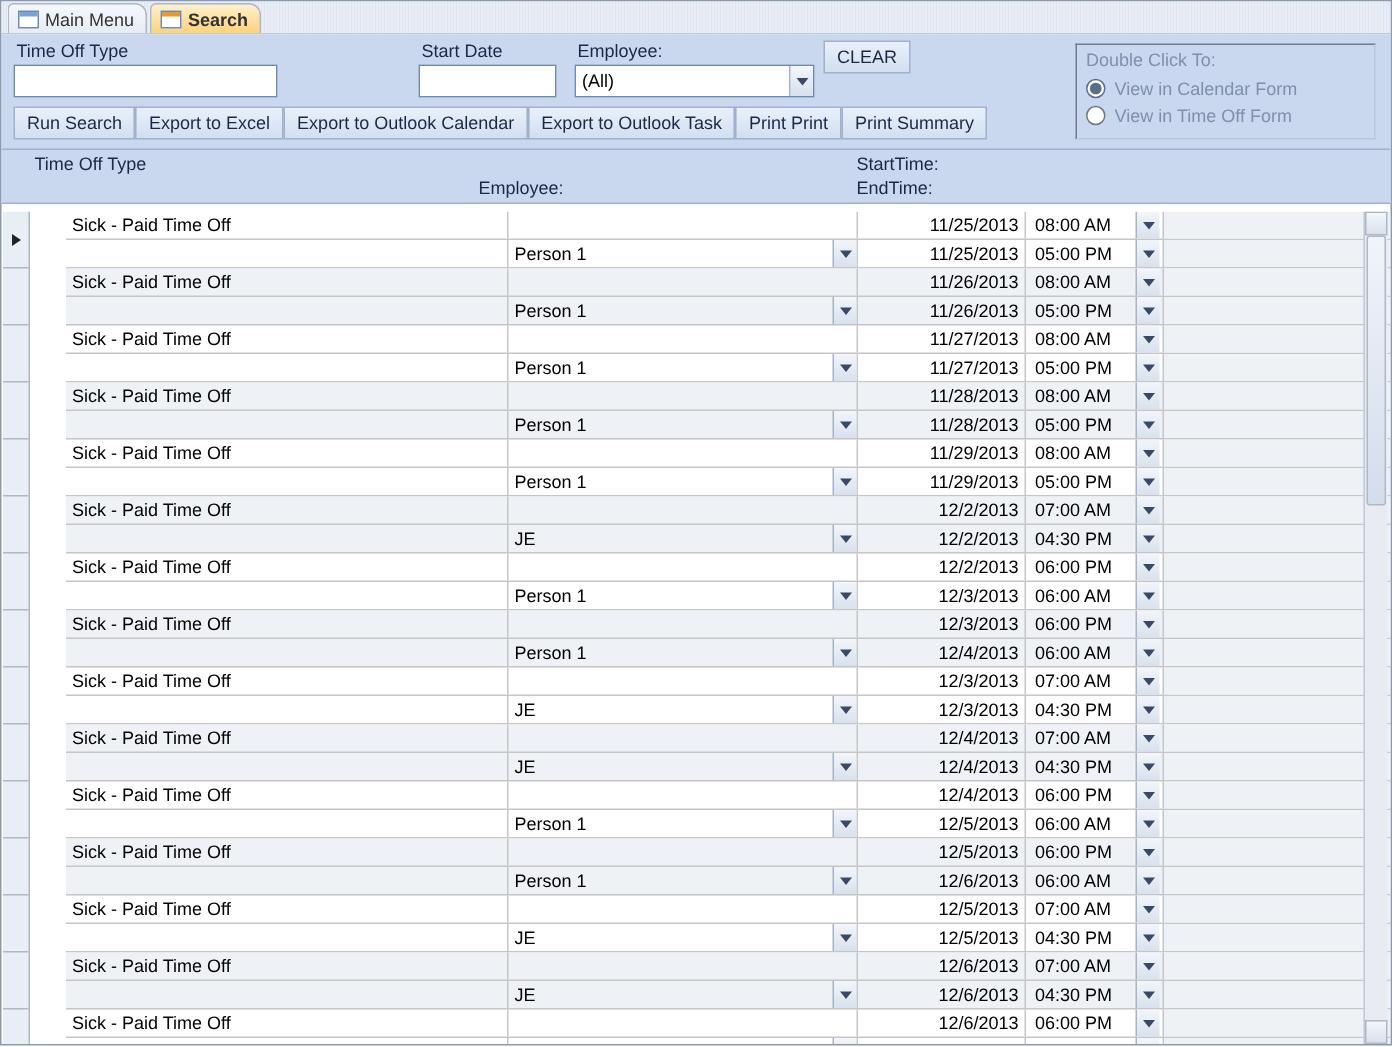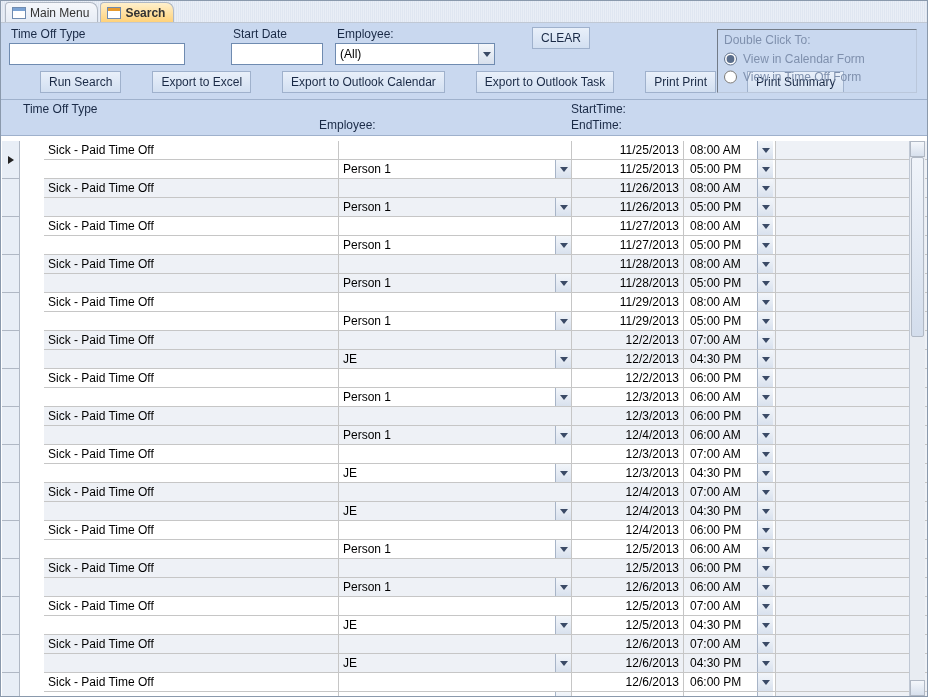--- a/index.html
+++ b/index.html
@@ -21,21 +21,21 @@
 .fld label { color: #1a2a46; margin-bottom: 2px; padding-left: 2px; }
 .fld input[type=text] { height: 22px; border: 1px solid #6f8bb0; background:#fff; padding: 2px 4px; }
 .date-wrap { display: flex; align-items:center; gap:2px; }
 .calicon { width:18px; height:18px; border:1px solid #7a8aa0; background: linear-gradient(#fff,#e8eef7); display:flex; align-items:center; justify-content:center; cursor:pointer; }
 .calicon::before { content:""; display:block; width:10px; height:8px; background: linear-gradient(#fff 0 2px,#aabde0 2px 3px,#fff 3px 5px,#aabde0 5px 6px,#fff 6px); border-top:3px solid #c24c4c; }
 .selectbox { height:22px; border:1px solid #6f8bb0; background:#fff; display:flex; align-items:center; }
 .selectbox .seltext { flex:1; padding:0 4px; }
 .ddbtn { width:16px; height:20px; border-left:1px solid #a7b4c7; background: linear-gradient(#f4f7fb,#d7e0ed); display:flex; align-items:center; justify-content:center; cursor:pointer; }
 .ddbtn::after { content:""; border-left:4px solid transparent; border-right:4px solid transparent; border-top:5px solid #3a4a66; }
 
-.clearbtn, .tool button { border:1px solid #9fb1cc; background: linear-gradient(#e9f0fa,#d2dff1); padding:3px 8px; cursor:pointer; color:#1a2a46;margin-left:31px; }
+.clearbtn, .tool button { border:1px solid #9fb1cc; background: linear-gradient(#e9f0fa,#d2dff1); padding:3px 8px; cursor:pointer; color:#1a2a46; }
 .clearbtn { height:22px; padding:3px 8px; }
 
 .viewbox { position:absolute; right:10px; top:6px; width:200px; border:1px inset #bac7db; padding:3px 6px 6px 6px; color:#7f90ad; }
 .viewbox .vtitle { margin-bottom:3px; }
 .viewbox label { display:flex; gap:6px; line-height:18px; }
 .viewbox input[type=radio] { accent-color:#5a6e8c; }
 
 .tool { display:flex; gap:0; margin-top:6px; flex-wrap:nowrap; }
 
 .colhdr { background:#c9d8ef; height:36px; border-bottom:1px solid #9fb1cc; position:relative; padding-left:22px; }
@@ -77,21 +77,21 @@
       <span>Search</span>
     </div>
   </div>
 
   <div class="header">
     <div class="header-row1">
       <div class="fld" style="width:222px;">
         <label>Time Off Type</label>
         <input type="text" style="width: 176px;">
       </div>
-      <div class="fld" style="width:104px;">
+      <div class="fld" style="width:104px;margin-left:48px;">
         <label>Start Date</label>
         <input type="text" style="width: 92px;">
       </div>
       <div class="fld" style="width:166px;">
         <label>Employee:</label>
         <div class="selectbox" style="width:160px;">
           <span class="seltext">(All)</span>
           <span class="ddbtn"></span>
         </div>
       </div>

